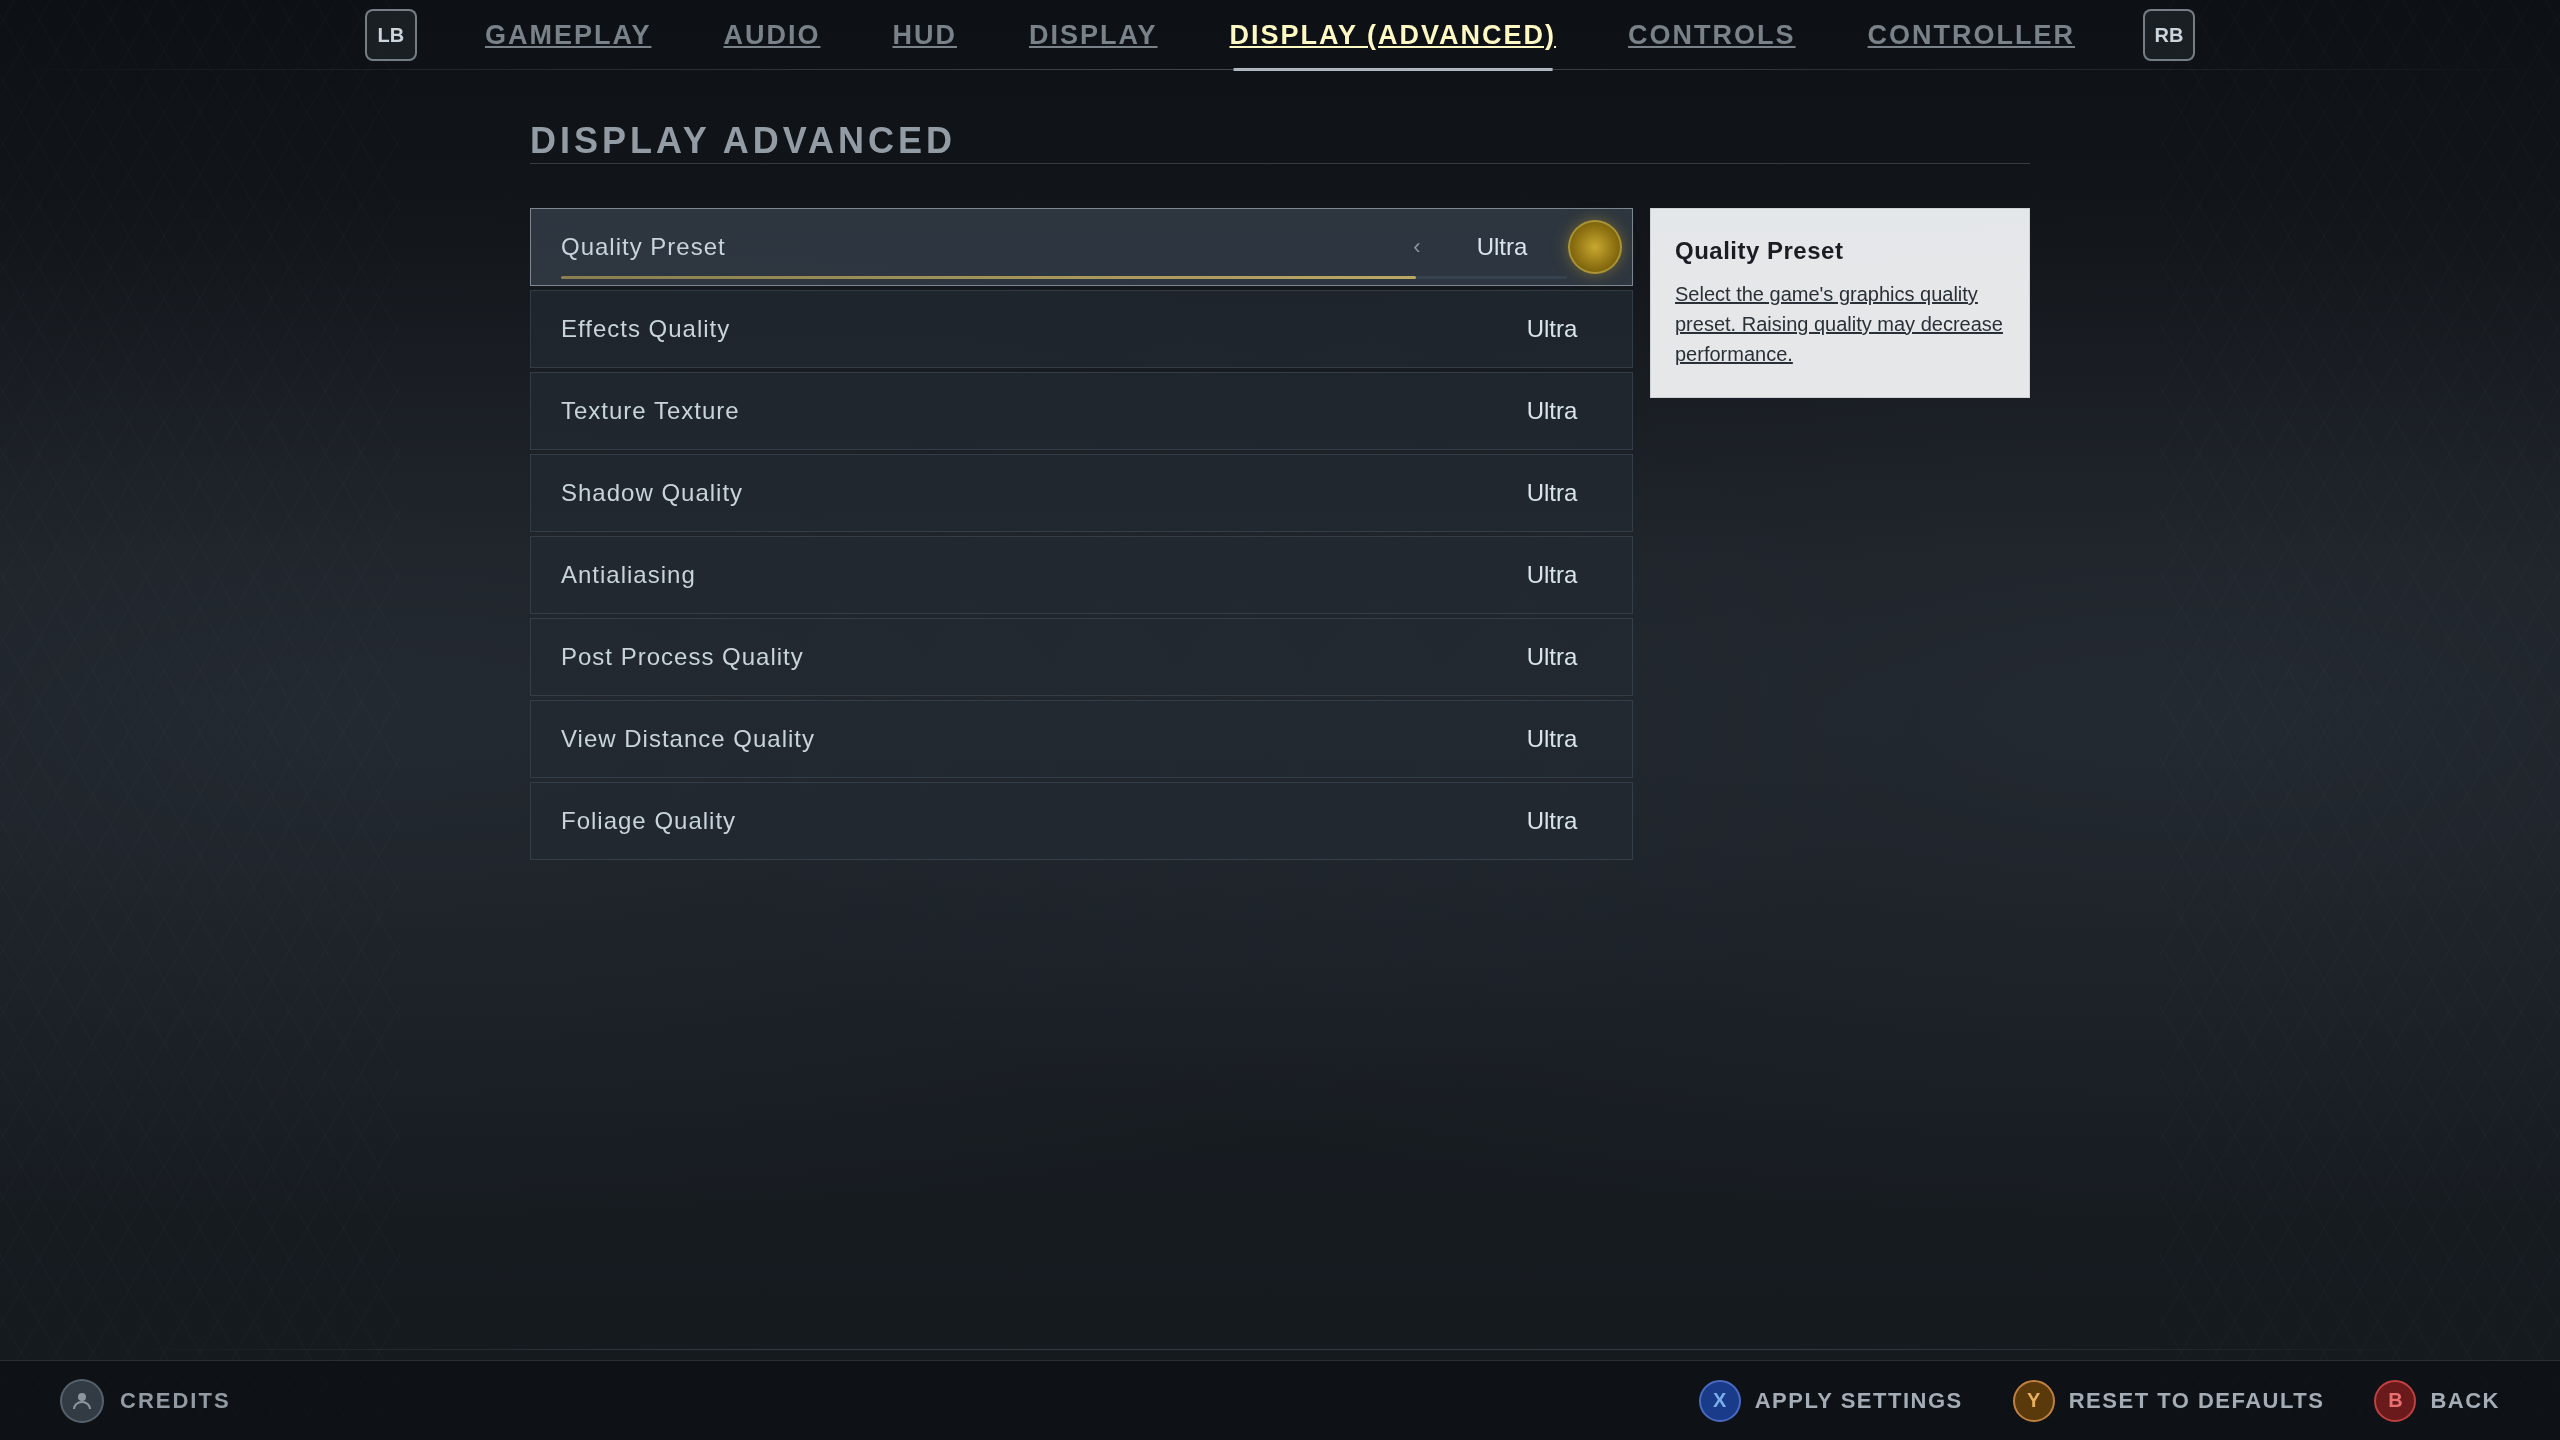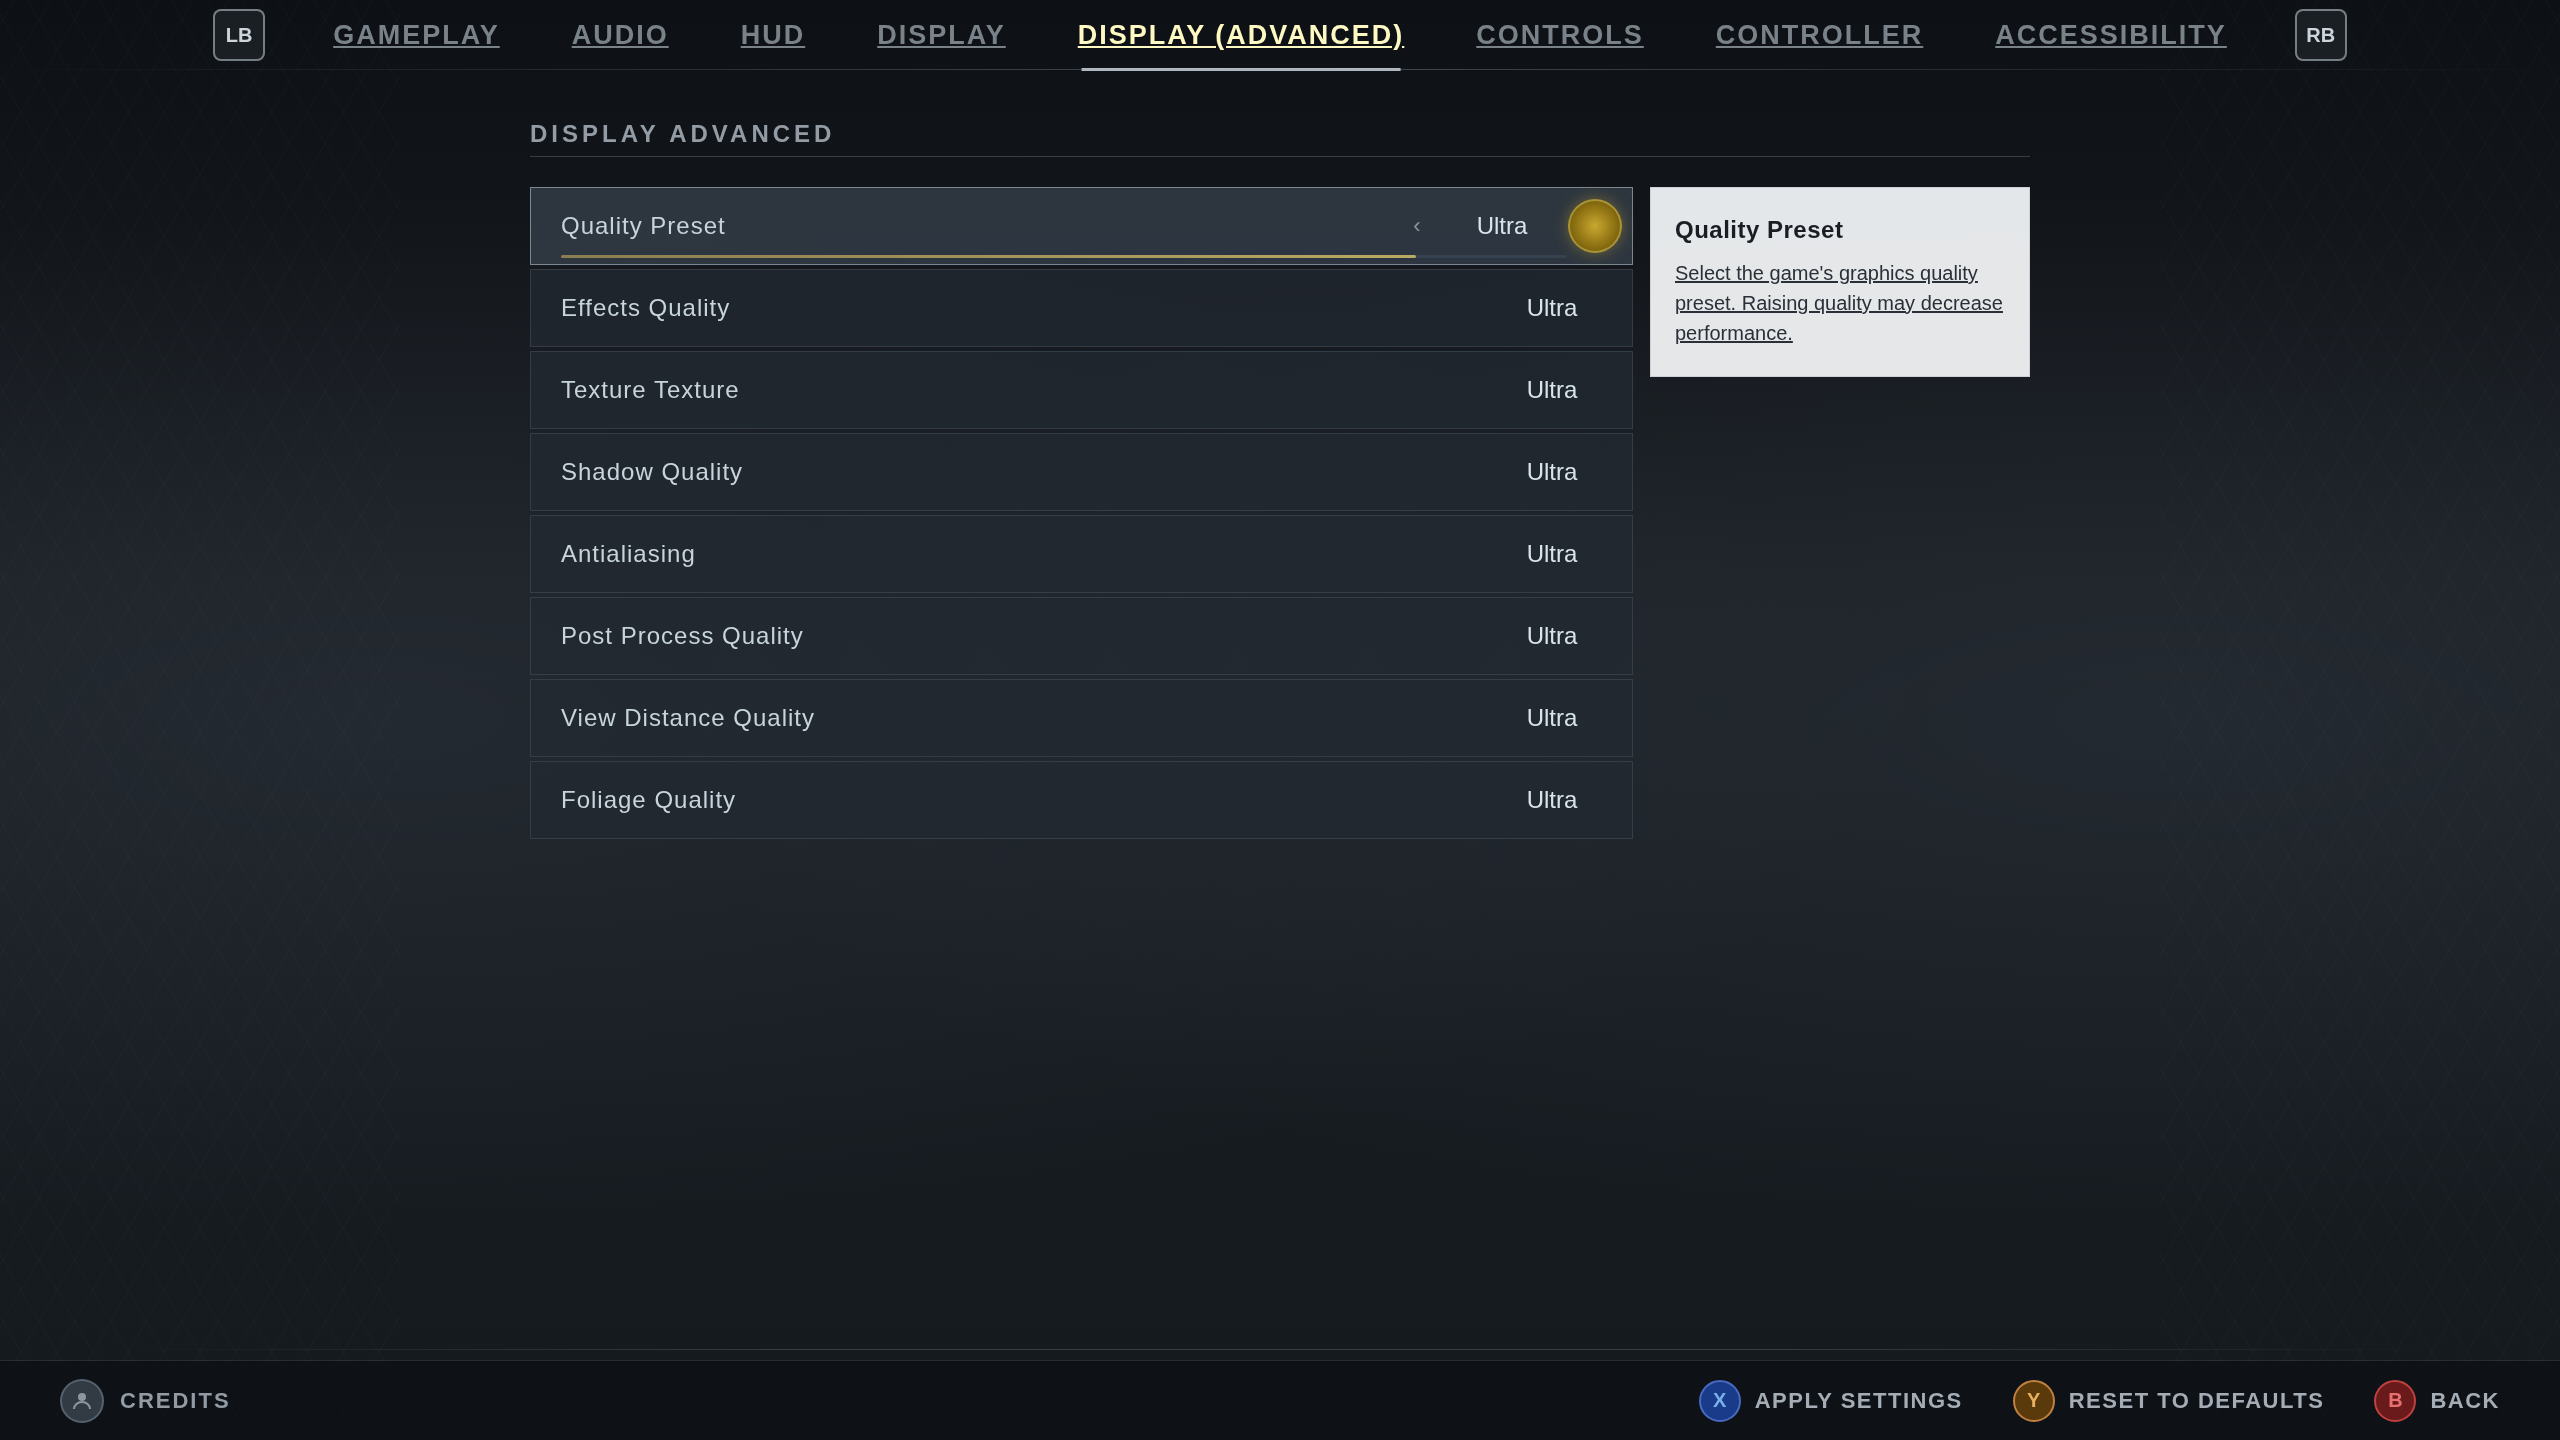--- a/index.html
+++ b/index.html
@@ -110,27 +110,27 @@
     .main-content {
       position: absolute;
       top: 120px;
       left: 50%;
       transform: translateX(-50%);
       width: 1500px;
     }
 
     
     .page-title {
-      font-size: 24px;
+      font-size: 36px;
       font-weight: 700;
       letter-spacing: 4px;
       color: rgba(180,190,200,0.8);
       text-transform: uppercase;
-      margin-bottom: 30px;
-      padding-bottom: 8px;
+      margin-bottom: 44px;
+      padding-bottom: 1px;
       border-bottom: 1px solid rgba(150,160,170,0.3);
     }
 
     
     .settings-container {
       display: flex;
       gap: 17px;
       align-items: flex-start;
     }
 
@@ -380,23 +380,20 @@
     </div>
     <div class="nav-tab active">
       <span>DISPLAY (ADVANCED)</span>
     </div>
     <div class="nav-tab">
       <span>CONTROLS</span>
     </div>
     <div class="nav-tab">
       <span>CONTROLLER</span>
     </div>
-    <div class="nav-tab">
-      <span>ACCESSIBILITY</span>
-    </div>
   </div>
   <div class="lb-rb-button">
     <span>RB</span>
   </div>
   <div class="nav-line"></div>
 </nav>
 
 <div class="main-content">
   <div class="page-title">DISPLAY ADVANCED</div>
 

